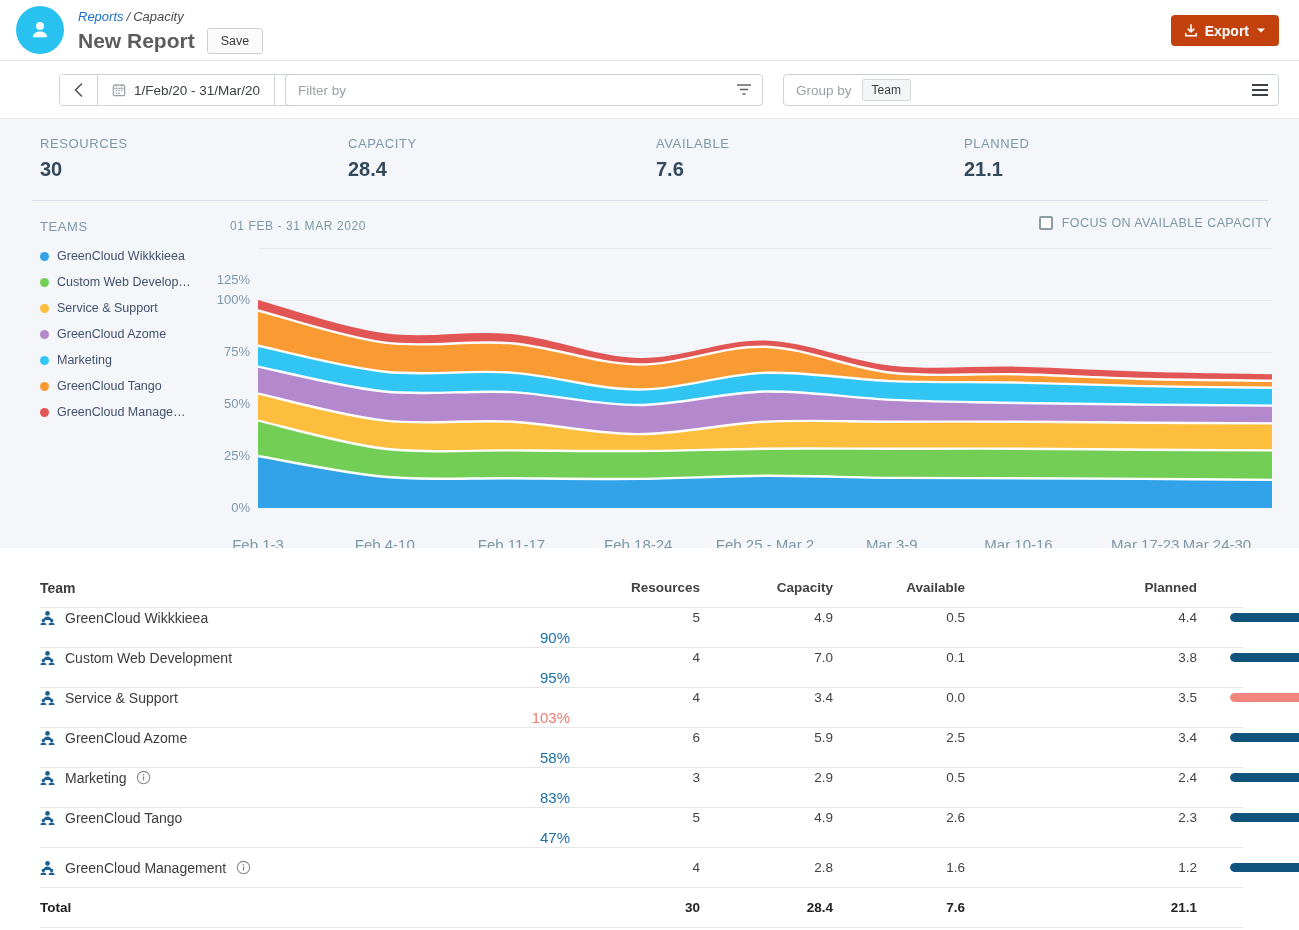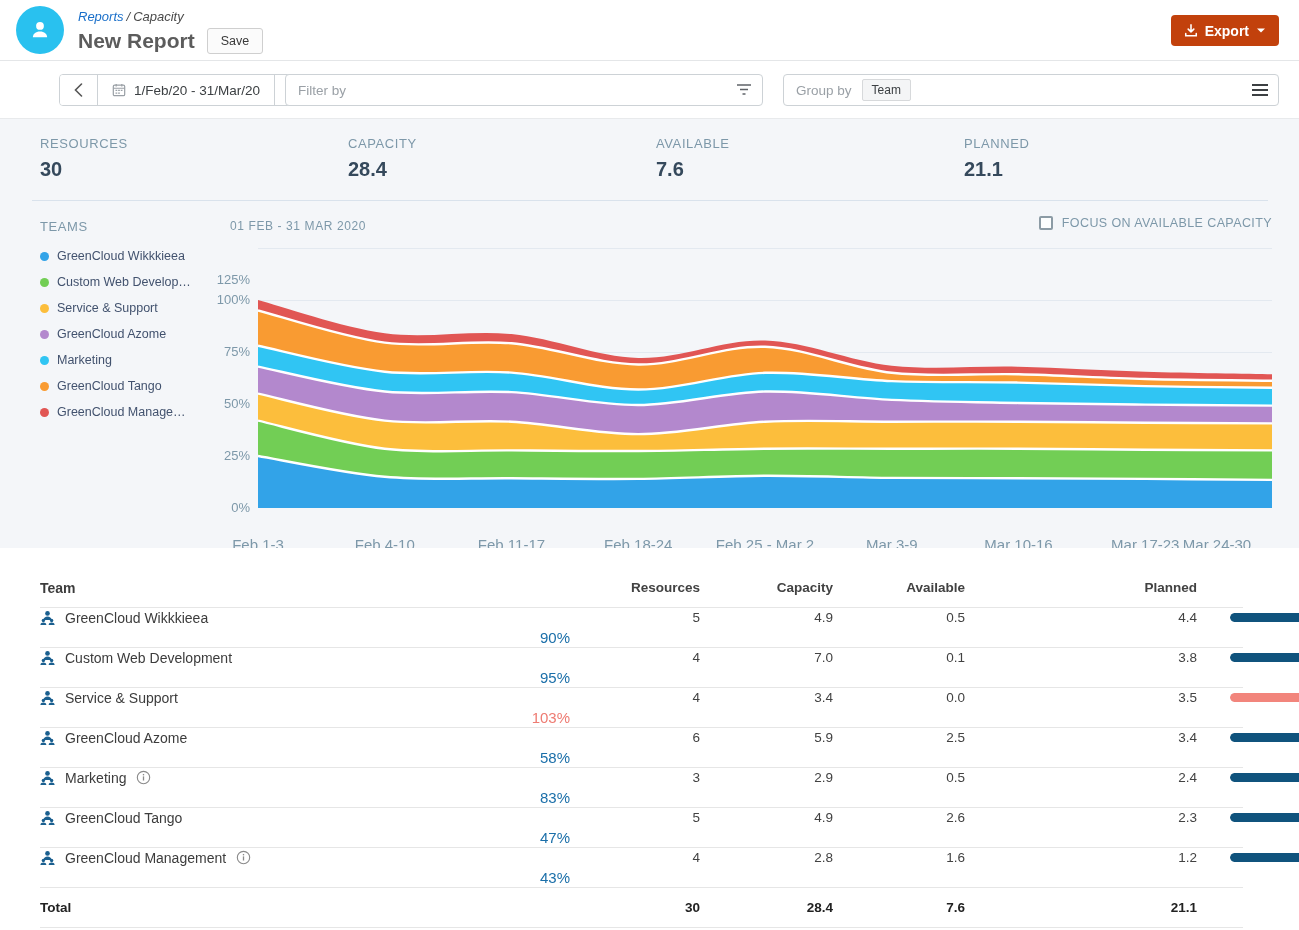--- a/index.html
+++ b/index.html
@@ -419,21 +419,20 @@
           </div>
           <div class="t-cell">4</div>
           <div class="t-cell">2.8</div>
           <div class="t-cell">1.6</div>
           <div class="t-cell">1.2</div>
           <div class="bar-cell">
             <div class="bar-track">
               <div class="bar-fill" style="width:43%"></div>
             </div>
           </div>
-          <div class="pct">43%</div>
         </div>
       </div>
     <div class="t-row total-row">
       <div class="t-cell team">Total</div>
       <div class="t-cell">30</div>
       <div class="t-cell">28.4</div>
       <div class="t-cell">7.6</div>
       <div class="t-cell">21.1</div>
       <div></div>
     </div>

